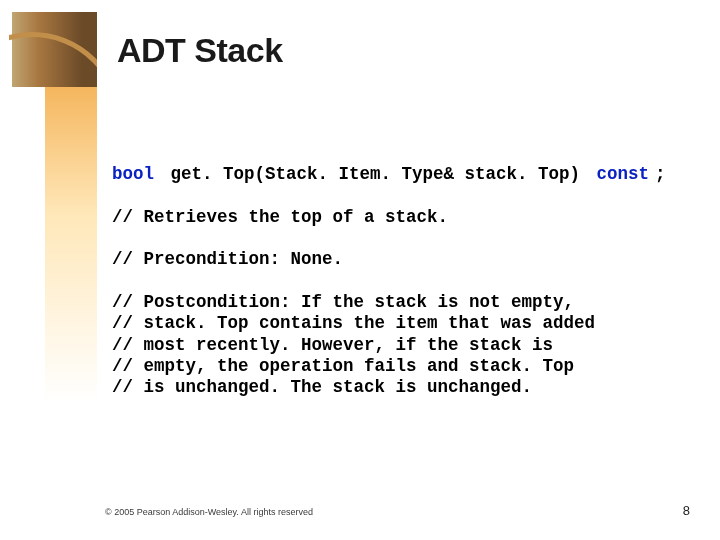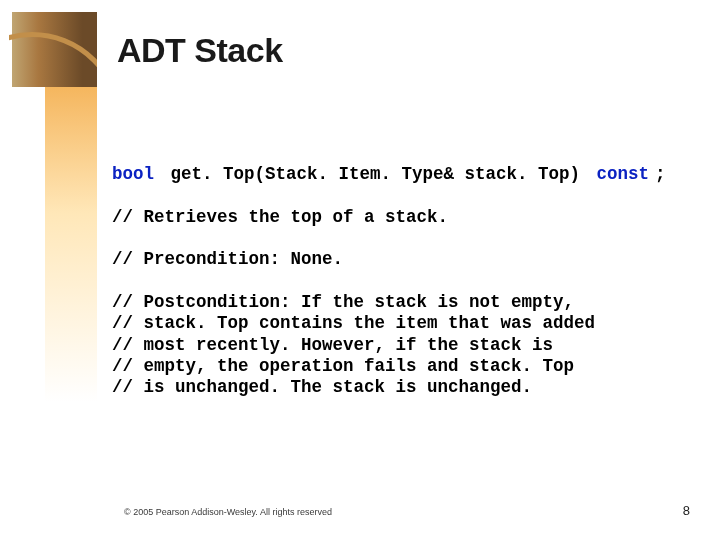--- a/index.html
+++ b/index.html
@@ -72,21 +72,21 @@
     font-size: 17.5px;
     font-weight: bold;
     line-height: 1.22;
     white-space: pre;
     color: #000000;
   }
   .kw { color: #0b22c2; }
   .footer {
     position: absolute;
     bottom: 22px;
-    left: 112px;
+    left: 93px;
     right: 30px;
     font-size: 9px;
     color: #3a3a3a;
     display: flex;
     justify-content: space-between;
     align-items: baseline;
   }
   .page-num {
     font-size: 13px;
     color: #222;

